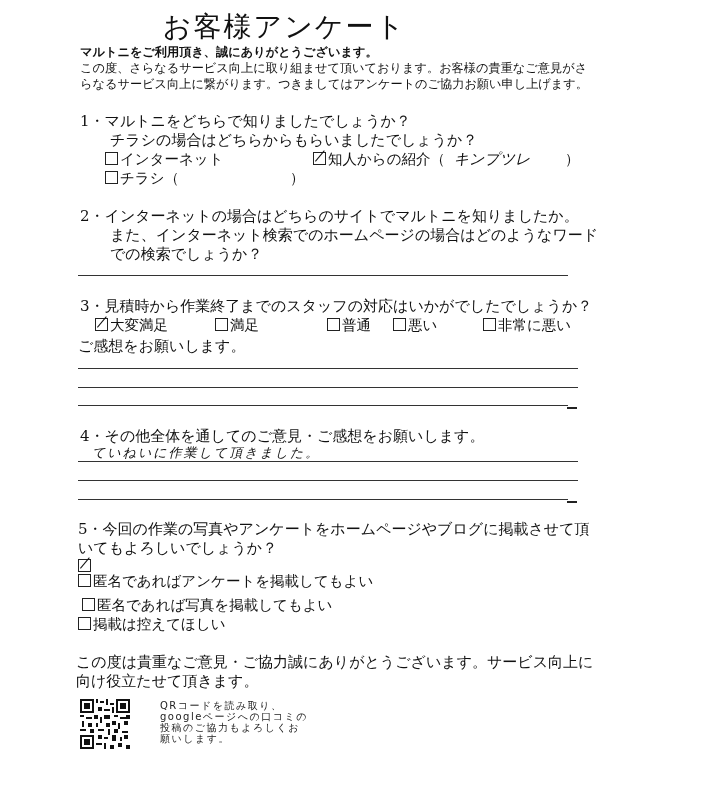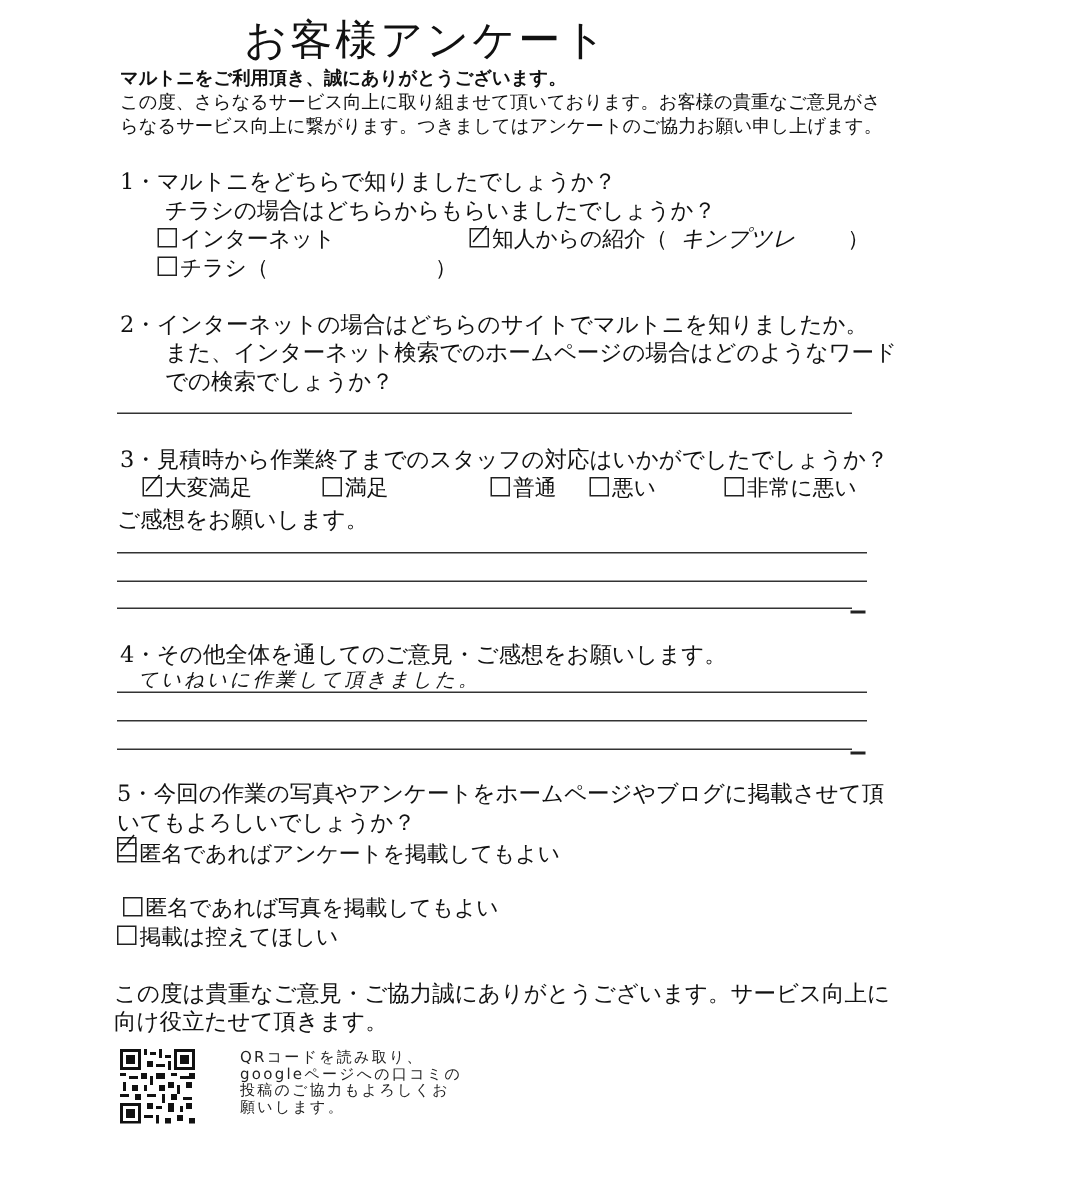--- a/index.html
+++ b/index.html
@@ -75,21 +75,21 @@
 <div class="line" style="left:78px; top:461px; width:500px;"></div>
 <div class="line" style="left:78px; top:480px; width:500px;"></div>
 <div class="line" style="left:78px; top:499px; width:490px;"></div>
 <div class="tick" style="left:567px; top:501px;"></div>
 
 <div class="abs q" style="left:78px; top:520px;">5・今回の作業の写真やアンケートをホームページやブログに掲載させて頂</div>
 <div class="abs q" style="left:78px; top:539px;">いてもよろしいでしょうか？</div>
 <div class="abs opt" style="left:78px; top:558px;">
   <span class="box checked"></span>
 </div>
-<div class="abs opt" style="left:78px; top:560px;">
+<div class="abs opt" style="left:78px; top:572px;">
   <span class="box"></span><span>匿名であればアンケートを掲載してもよい</span>
 </div>
 <div class="abs opt" style="left:69px; top:596px;padding-left:13px;">
   <span class="box"></span><span>匿名であれば写真を掲載してもよい</span>
 </div>
 <div class="abs opt" style="left:78px; top:615px;">
   <span class="box"></span><span>掲載は控えてほしい</span>
 </div>
 
 <div class="abs q" style="left:76px; top:653px;">この度は貴重なご意見・ご協力誠にありがとうございます。サービス向上に</div>

